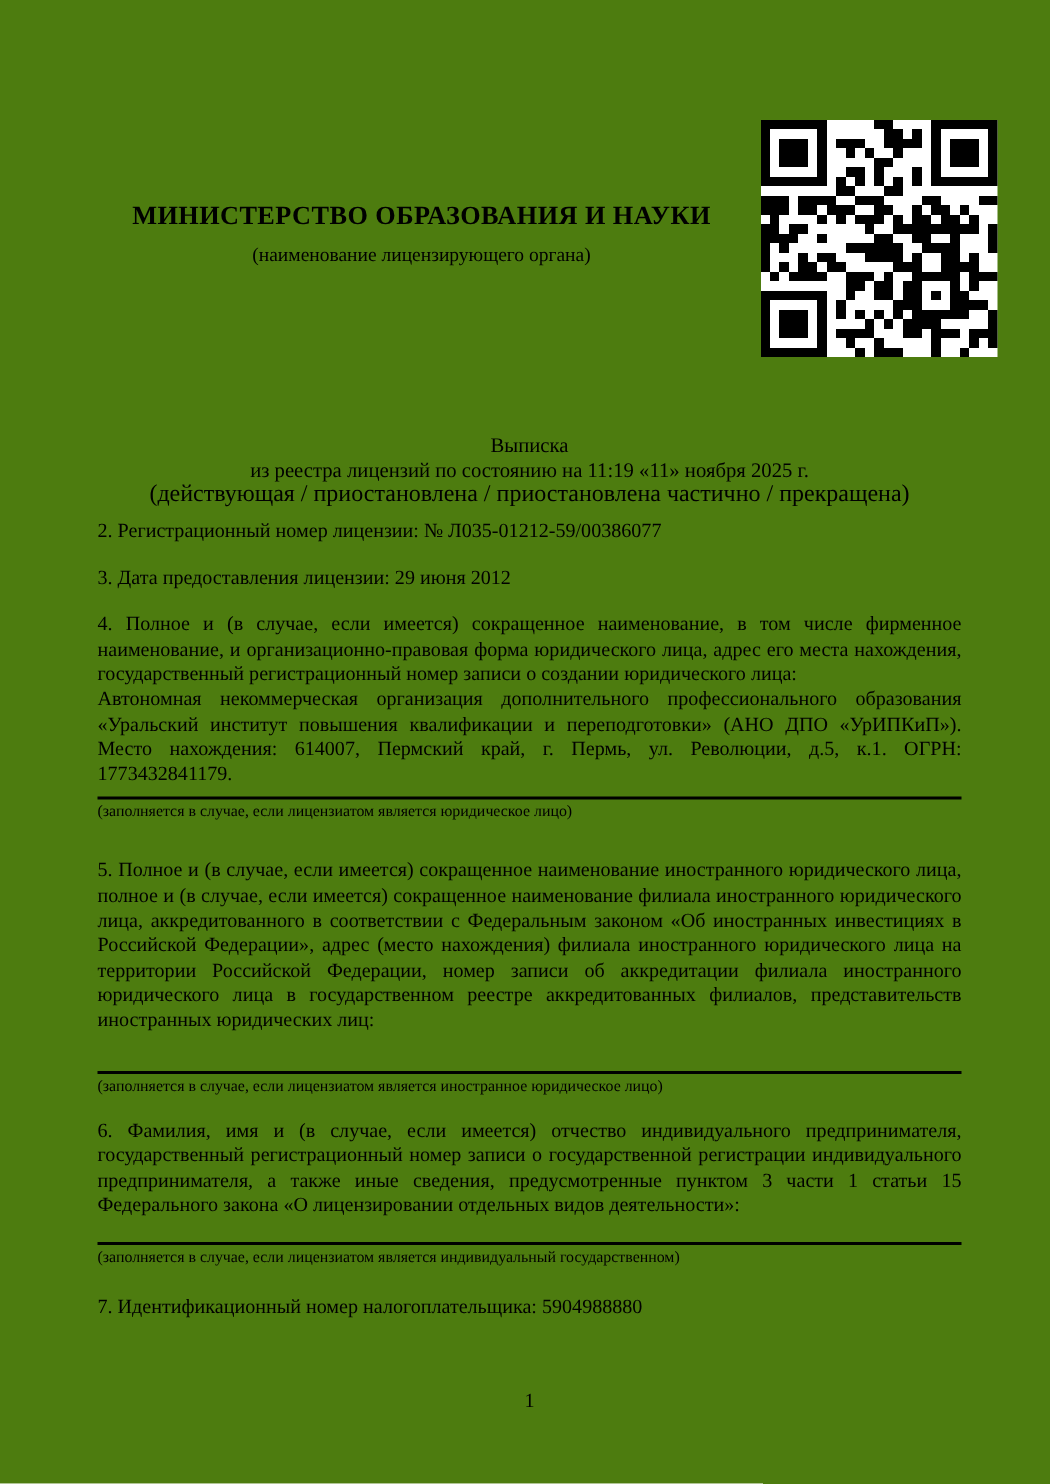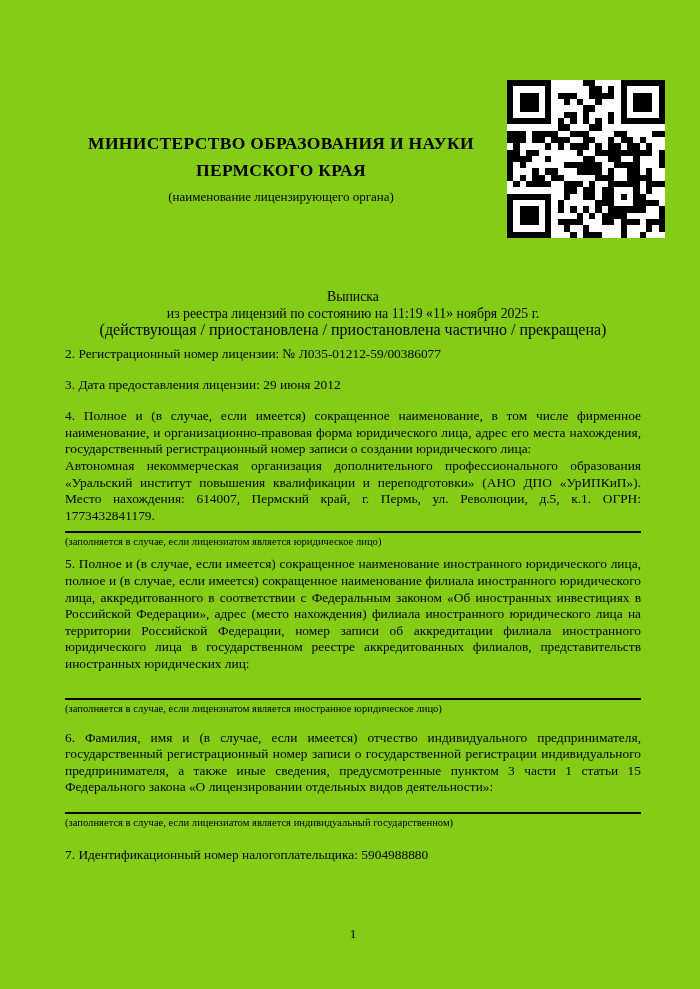--- a/index.html
+++ b/index.html
@@ -1,20 +1,20 @@
 <!DOCTYPE html>
 <html><head>
 <meta charset="utf-8">
 <style>
   * { margin:0; padding:0; box-sizing:border-box; }
   html,body { background:#ffffff; }
   .page {
     position:relative;
     width:700px; height:989px;
-    background:#84cc16;
+    background:#4d7c0f;
     color:#000000;
     font-family:"Liberation Serif", "DejaVu Serif", serif;
     overflow:hidden;
   }
   .qr-wrap {
     position:absolute; top:80px; right:35px;
     width:158px; height:158px;
   }
   .qr-wrap svg { display:block; width:158px; height:158px; }
   .ministry {
@@ -34,21 +34,21 @@
   .doc-title { text-align:center; font-size:13.8px; line-height:17px; }
 
   .item { text-align:justify; }
   .item-1 { margin-top:30px; }
   .item-caption {
     font-size:16px; line-height:13px; text-align:center; margin-top:1px;
   }
   .item-2 { margin-top:10px; }
   .item-3 { margin-top:14px; }
   .item-4 { margin-top:15px; }
-  .item-5 { margin-top:8px; }
+  .item-5 { margin-top:24px; }
   .item-6 { margin-top:15px; }
   .item-7 { margin-top:18px; text-align:left; }
   .blank-answer-line { height:17px; }
   .rule {
     height:0; border-top:2px solid #000; margin-top:8px;
   }
   .rule-tight { margin-top:7px; }
   .rule-caption {
     font-size:10.6px; line-height:13px; text-align:left; margin-top:2px;
   }
@@ -379,21 +379,20 @@
         <rect x="13" y="24" width="1" height="1" fill="#000000"></rect>
         <rect x="14" y="24" width="1" height="1" fill="#000000"></rect>
         <rect x="18" y="24" width="1" height="1" fill="#000000"></rect>
         <rect x="21" y="24" width="1" height="1" fill="#000000"></rect>
       </svg>
   </div>
 
   <div class="ministry">
     <div class="ministry-name">
       <div>МИНИСТЕРСТВО ОБРАЗОВАНИЯ И НАУКИ</div>
-      <div>ПЕРМСКОГО КРАЯ</div>
     </div>
     <div class="ministry-caption">(наименование лицензирующего органа)</div>
   </div>
 
   <div class="body-content">
 
     <div class="doc-title">
       <div>Выписка</div>
       <div>из реестра лицензий по состоянию на 11:19 «11» ноября 2025 г.</div>
     </div>

